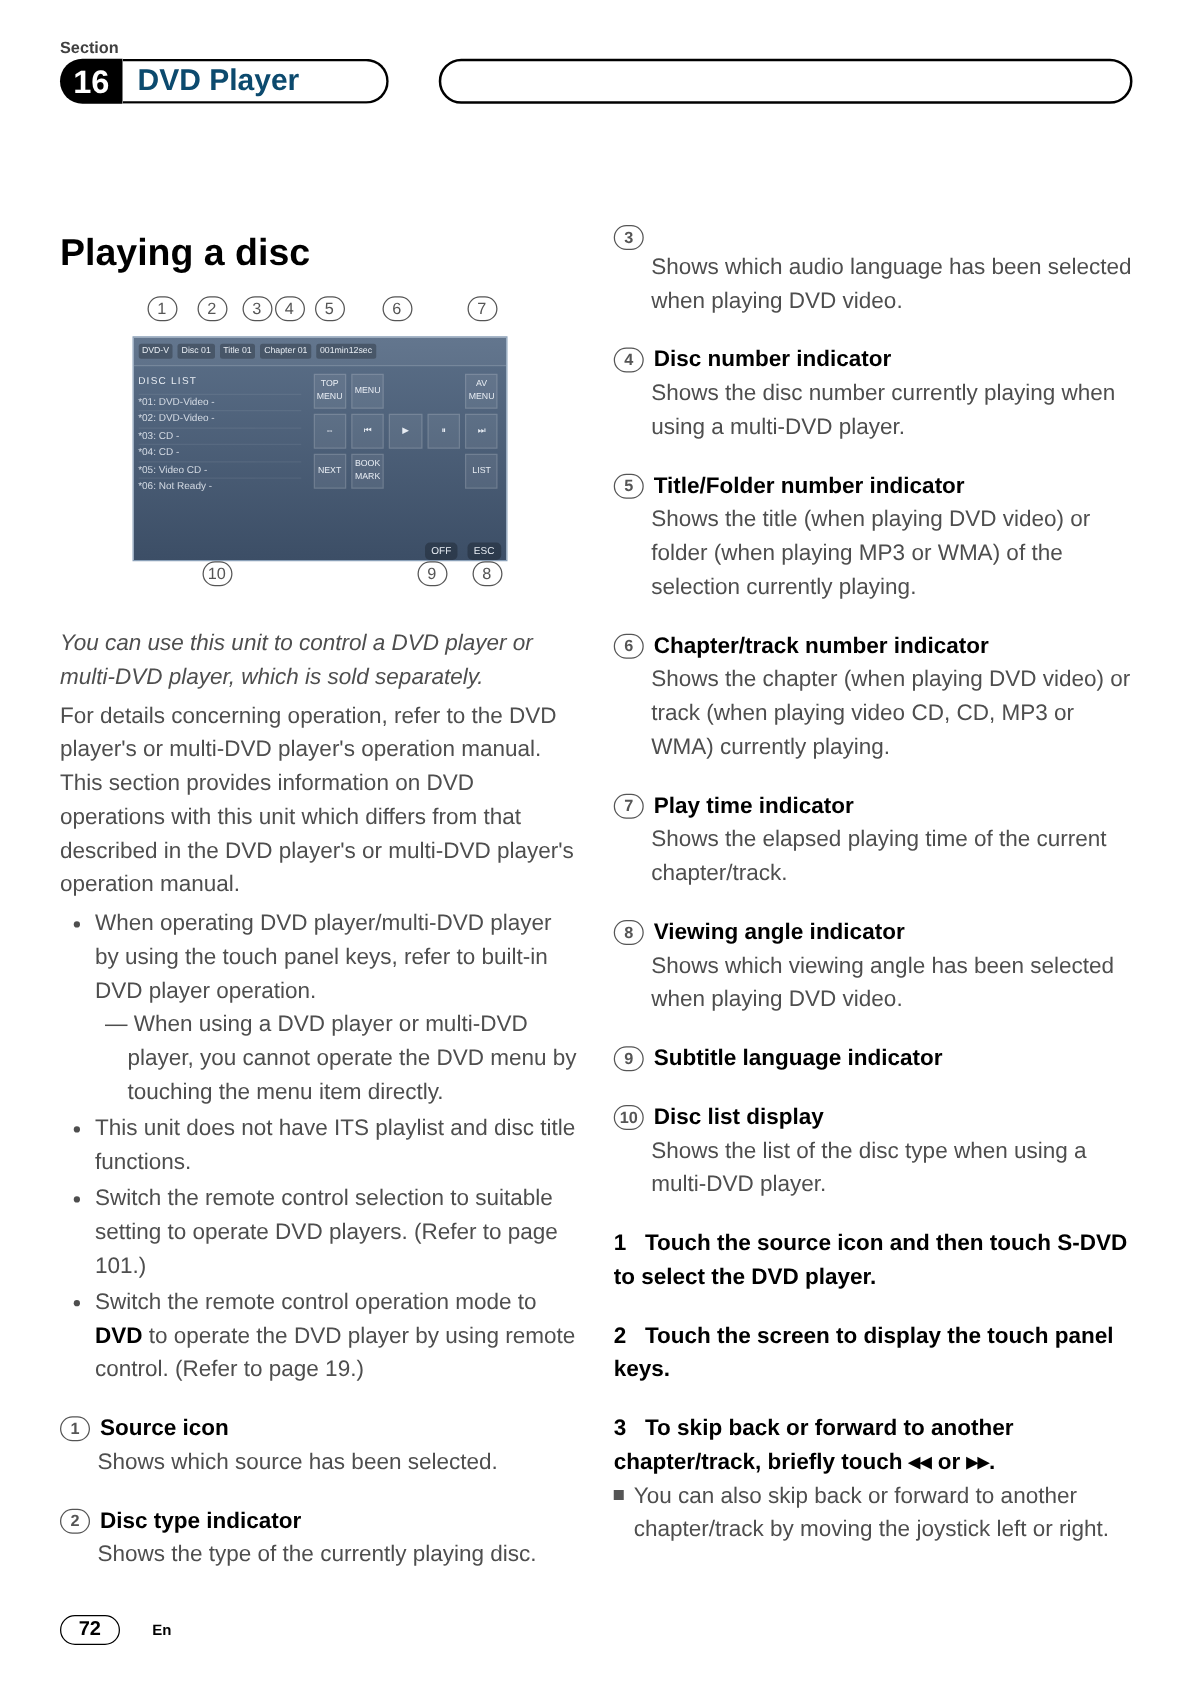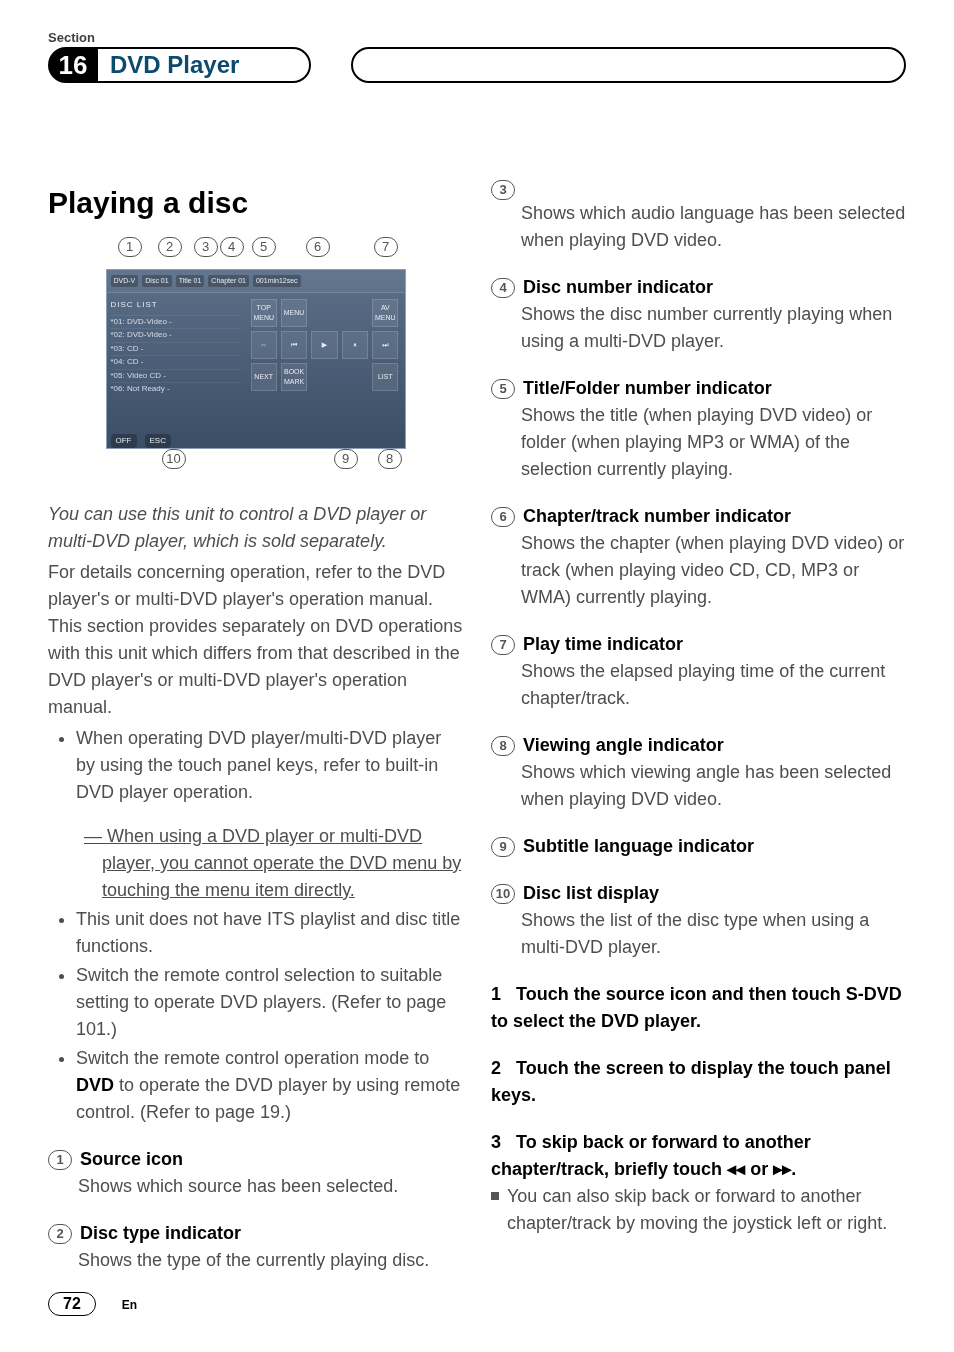--- a/index.html
+++ b/index.html
@@ -149,37 +149,36 @@
     background: rgba(255,255,255,.05);
     border-bottom:1px solid rgba(255,255,255,.15);
   }
   .scr-top .chip { background: rgba(0,0,0,.25); padding:1px 3px; border-radius:2px; font-size:7px;}
   .scr-body { display:flex; height: 138px; }
   .scr-list { width: 130px; padding:4px 4px; }
   .scr-list .hd { font-size:8px; margin:2px 0 4px; letter-spacing:1px;}
   .scr-list .row { font-size:8px; opacity:.85; line-height:1.3; border-top:1px solid rgba(255,255,255,.08); padding:1px 0;}
   .scr-btns { flex:1; display:grid; grid-template-columns: repeat(5, 1fr); grid-auto-rows: 28px; gap:4px; padding:6px;}
   .scr-btn { background: rgba(255,255,255,.08); border:1px solid rgba(255,255,255,.15); display:flex; align-items:center; justify-content:center; font-size:7px; text-align:center;}
-  .scr-bot { height:20px; display:flex; align-items:center; gap:8px; padding:0 4px;}
+  .scr-bot { height:20px; display:flex; align-items:center; justify-content:flex-end; gap:8px; padding:0 4px;}
   .scr-bot .pill { background: rgba(0,0,0,.25); padding:1px 5px; border-radius:4px; font-size:8px;}
 
   .intro-italic {
     font-style: italic;
   }
 
   ul.dotlist {
     margin: 4px 0 0 0;
     padding-left: 28px;
   }
   ul.dotlist > li { margin: 0 0 2px 0; }
   .sub-dash {
     padding-left: 26px;
     text-indent: -18px;
-    margin-top: 17px;
-    text-decoration: underline;
+    margin-top: 0;
   }
 
   .def-item {
     margin: 0 0 20px 0;
   }
   .def-head {
     display: flex;
     align-items: center;
     gap: 8px;
     font-weight: bold;
@@ -301,21 +300,21 @@
           <div class="callout-row bottom">
             <span class="cnum" style="left:56px">10</span>
             <span class="cnum" style="left:228px">9</span>
             <span class="cnum" style="left:272px">8</span>
           </div>
         </div>
       </div>
 
       <div style="height:22px"></div>
       <p class="intro-italic">You can use this unit to control a DVD player or multi-DVD player, which is sold separately.</p>
-      <p>For details concerning operation, refer to the DVD player's or multi-DVD player's operation manual. This section provides separately on DVD operations with this unit which differs from that described in the DVD player's or multi-DVD player's operation manual.</p>
+      <p>For details concerning operation, refer to the DVD player's or multi-DVD player's operation manual. This section provides information on DVD operations with this unit which differs from that described in the DVD player's or multi-DVD player's operation manual.</p>
 
       <ul class="dotlist">
         <li>
           <span>When operating DVD player/multi-DVD player by using the touch panel keys, refer to built-in DVD player operation.</span>
           <div class="sub-dash">— When using a DVD player or multi-DVD player, you cannot operate the DVD menu by touching the menu item directly.</div>
         </li>
         <li>This unit does not have ITS playlist and disc title functions.</li>
         <li>Switch the remote control selection to suitable setting to operate DVD players. (Refer to page 101.)</li>
         <li>
           <span id="bullet4">Switch the remote control operation mode to <strong style="color: #000000;">DVD</strong> to operate the DVD player by using remote control. (Refer to page 19.)</span>

